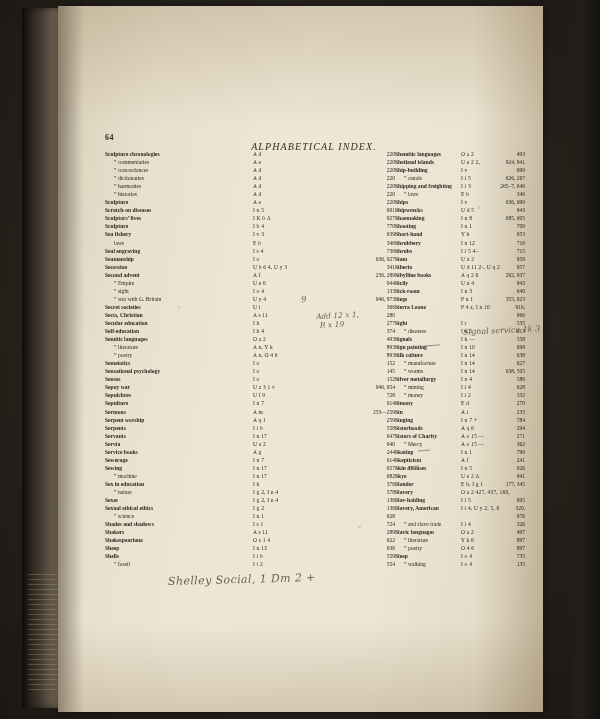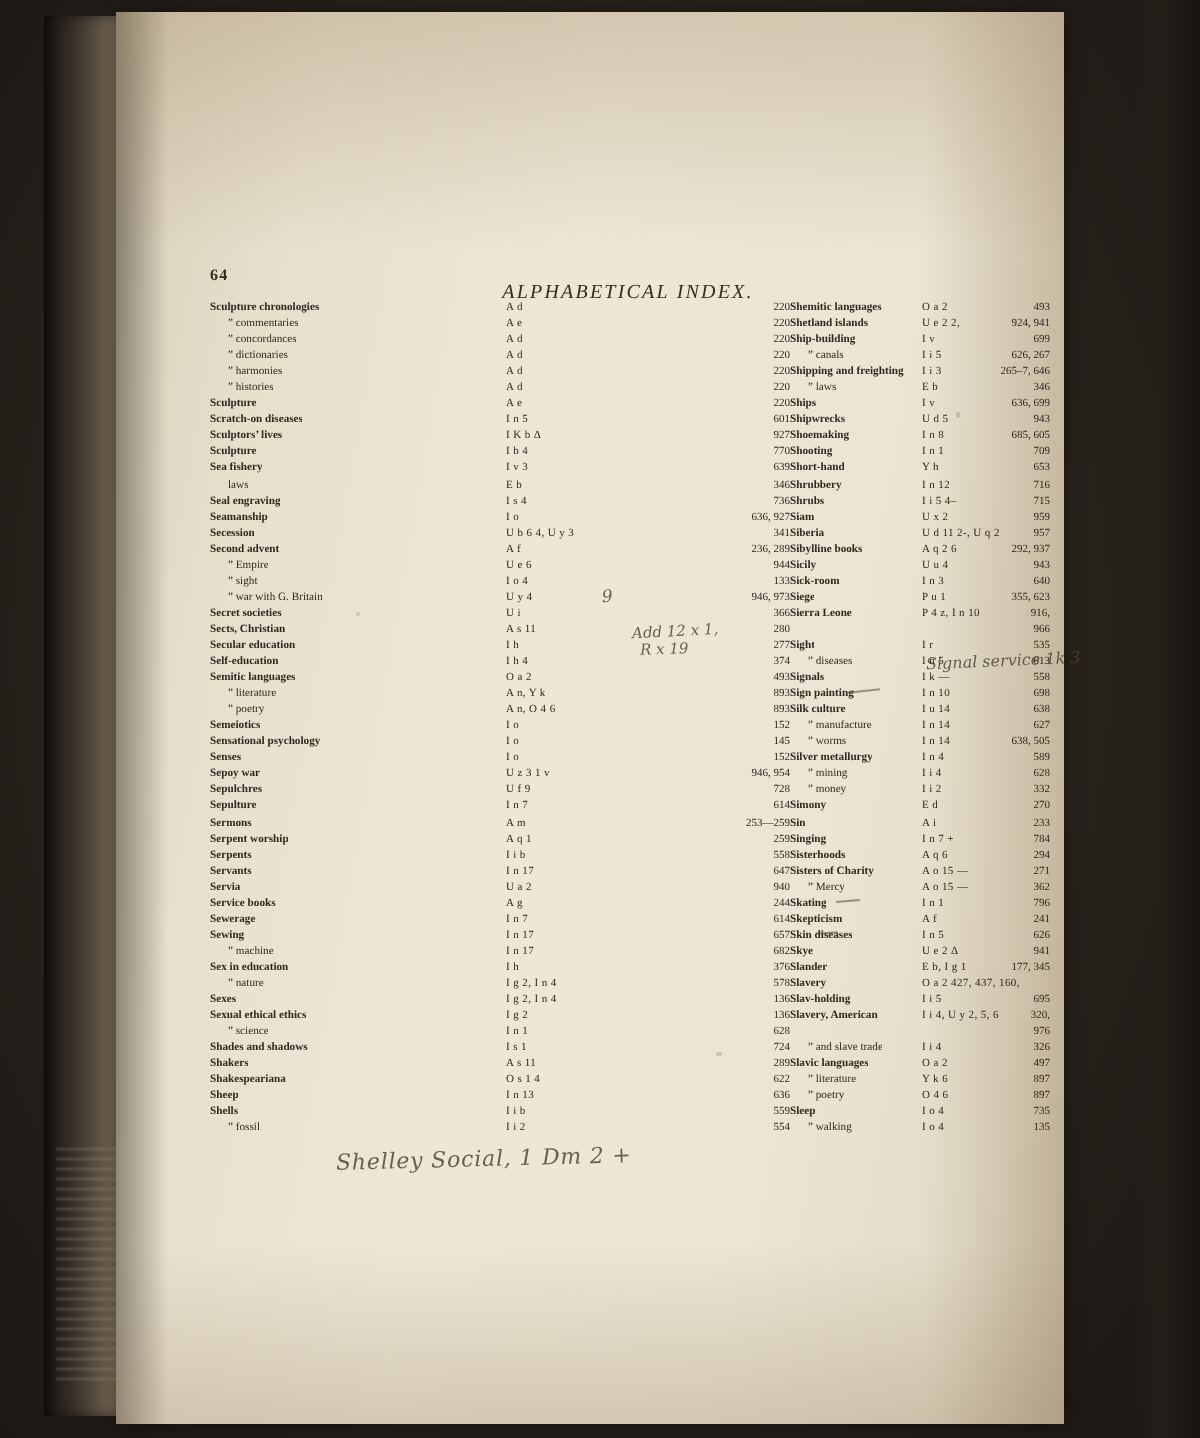--- a/index.html
+++ b/index.html
@@ -47,20 +47,21 @@
   }
   
   .page {
     position: absolute;
     left: 58px;
     top: 6px;
     width: 474px;
     height: 706px;
     background: linear-gradient(100deg, #cfc6b1 0%, #ded5c0 6%, #e8e0cd 18%, #eee7d6 42%, #ece5d3 70%, #e3dbc7 90%, #d2c9b4 100%);
     box-shadow: 0 0 10px rgba(0,0,0,0.45);
+    padding-left: 11px;
   }
   .page .stain-top {
     position: absolute;
     left: 0; top: 0; right: 0; height: 120px;
     background: linear-gradient(180deg, rgba(160,140,105,0.35), rgba(160,140,105,0));
     pointer-events: none;
   }
   .page .stain-right {
     position: absolute;
     right: 0; top: 0; bottom: 0; width: 70px;

